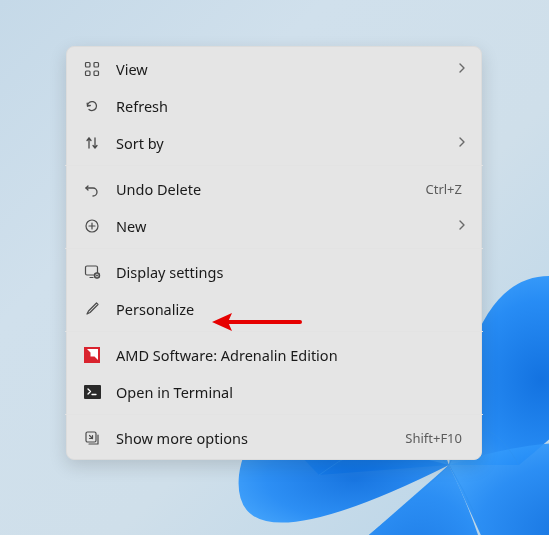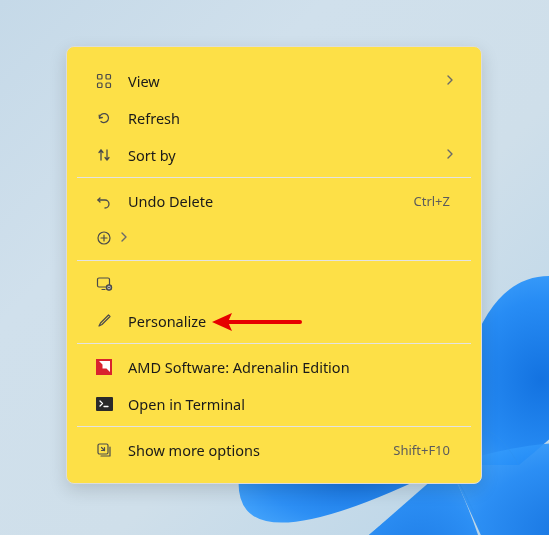--- a/index.html
+++ b/index.html
@@ -19,25 +19,25 @@
     width: 500px;
     height: 500px;
     pointer-events: none;
   }
   .wallpaper-shape svg { width: 100%; height: 100%; }
   .context-menu {
     position: absolute;
     left: 66px;
     top: 46px;
     width: 416px;
-    background: #fde047;
+    background: #e5e5e5;
     border: 1px solid #dcdcdc;
     border-radius: 8px;
     box-shadow: 0 6px 18px rgba(0,0,0,0.14);
-    padding: 15px;
+    padding: 3px;
   }
   .menu-item {
     display: flex;
     align-items: center;
     height: 37px;
     padding: 0 12px;
     border-radius: 4px;
     font-size: 14.5px;
     color: #1a1a1a;
     cursor: default;
@@ -180,39 +180,41 @@
     <span class="shortcut">Ctrl+Z</span>
   </div>
 
   <div class="menu-item">
     <span class="icon-slot">
       <svg width="16" height="16" viewBox="0 0 16 16" fill="none" stroke="#4b4b4b" stroke-width="1.2">
         <circle cx="8" cy="8" r="6"></circle>
         <path d="M8 5 L8 11 M5 8 L11 8" stroke-linecap="round"></path>
       </svg>
     </span>
+    <span class="label">New</span>
     <span class="chev">
       <svg width="8" height="10" viewBox="0 0 8 10">
           <path d="M2 1 L6 5 L2 9" fill="none" stroke="#6a6a6a" stroke-width="1.4" stroke-linecap="round" stroke-linejoin="round"></path>
         </svg>
     </span>
   </div>
 
   <div class="sep"></div>
 
   <div class="menu-item">
     <span class="icon-slot">
       <svg width="17" height="16" viewBox="0 0 17 16" fill="none" stroke="#4b4b4b" stroke-width="1.2">
         <rect x="1.5" y="2" width="12" height="9" rx="1.5"></rect>
         <path d="M6 13.5 L9 13.5" stroke-linecap="round"></path>
         <circle cx="13" cy="11.5" r="2.6" fill="#f9f9f9"></circle>
         <circle cx="13" cy="11.5" r="1" fill="#4b4b4b" stroke="none"></circle>
         <path d="M13 9 L13 9.6 M13 13.4 L13 14 M10.5 11.5 L11.1 11.5 M14.9 11.5 L15.5 11.5 M11.2 9.7 L11.6 10.1 M14.4 12.9 L14.8 13.3 M14.8 9.7 L14.4 10.1 M11.6 12.9 L11.2 13.3" stroke-linecap="round"></path>
       </svg>
     </span>
+    <span class="label">Display settings</span>
   </div>
 
   <div class="menu-item">
     <span class="icon-slot">
       <svg width="16" height="16" viewBox="0 0 16 16" fill="none" stroke="#4b4b4b" stroke-width="1.2" stroke-linecap="round" stroke-linejoin="round">
         <path d="M12.5 2 L14 3.5 L6 11.5 L3 13 L4.5 10 Z"></path>
       </svg>
     </span>
     <span class="label">Personalize</span>
   </div>

